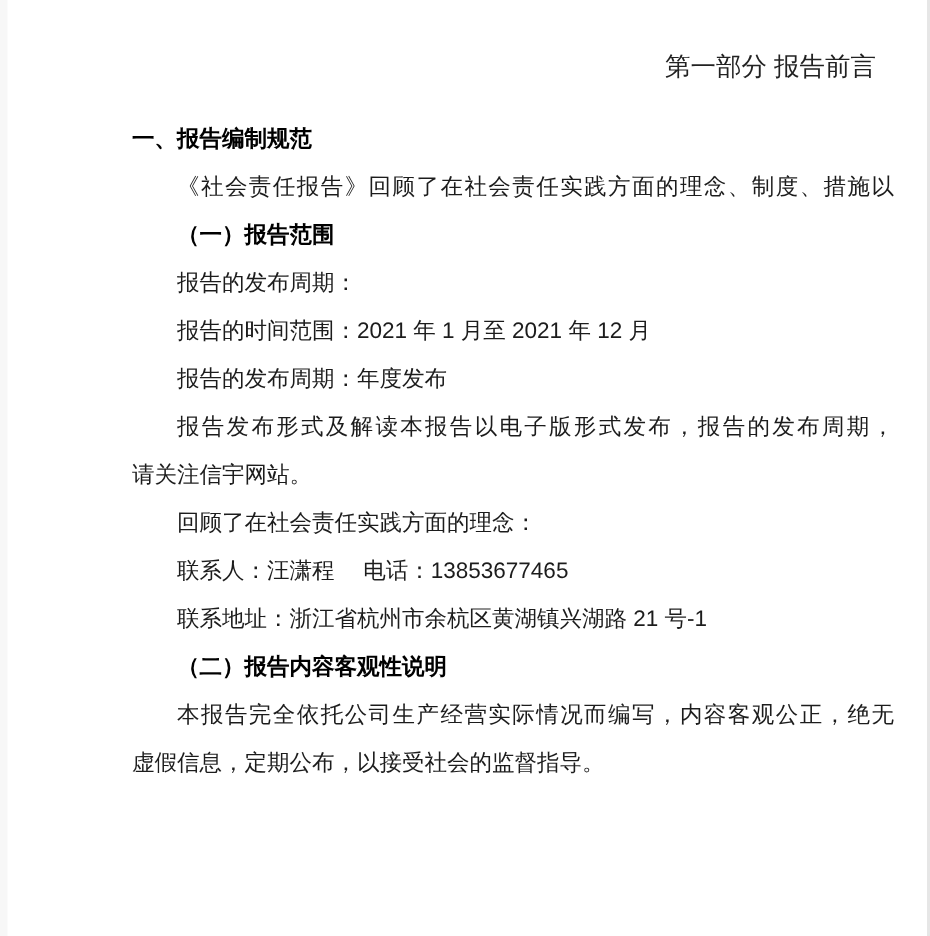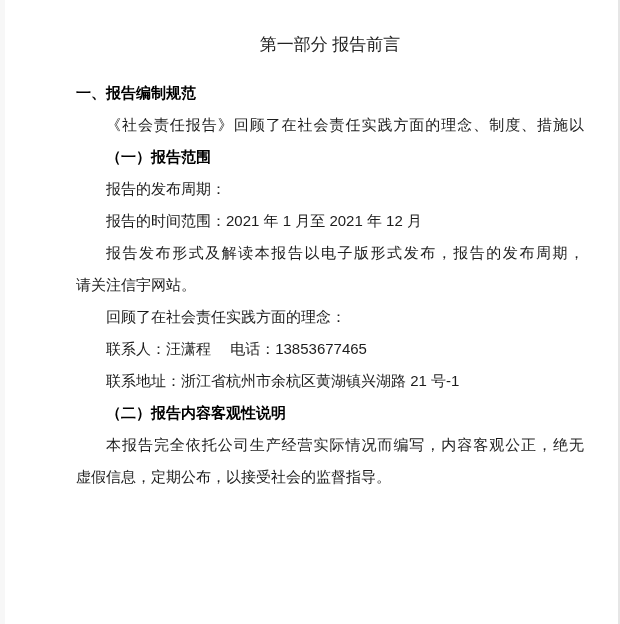--- a/index.html
+++ b/index.html
@@ -31,31 +31,32 @@
   .content {
     position: absolute;
     left: 76px;
     top: 0;
     width: 508px;
   }
   .doc-title {
     margin-top: 33px;
     font-size: 17px;
     line-height: 24px;
-    text-align: center;
+    text-align: right;
     color: #222222;
     font-weight: 400;
   }
   .body-text {
     margin-top: 20px;
     font-size: 15px;
     line-height: 32px;
   }
   .line {
     width: 100%;
+    margin-left: 12px;
   }
   .indent {
     text-indent: 2em;
   }
   .bold {
     font-weight: 700;
     color: #000000;
   }
   .stretch {
     text-align: justify;
@@ -79,20 +80,21 @@
 
       <div class="line indent stretch">《社会责任报告》回顾了在社会责任实践方面的理念、制度、措施以</div>
 
 
       <div class="line indent bold">（一）报告范围</div>
 
       <div class="line indent">报告的发布周期：</div>
 
       <div class="line indent">报告的时间范围：2021 年 1 月至 2021 年 12 月</div>
 
+      <div class="line indent">报告的发布周期：年度发布</div>
 
       <div class="line indent stretch">报告发布形式及解读本报告以电子版形式发布，报告的发布周期，</div>
 
       <div class="line">请关注信宇网站。</div>
 
       <div class="line indent">回顾了在社会责任实践方面的理念：</div>
 
       <div class="line indent">联系人：汪潇程　 电话：13853677465</div>
 
       <div class="line indent">联系地址：浙江省杭州市余杭区黄湖镇兴湖路 21 号-1</div>

